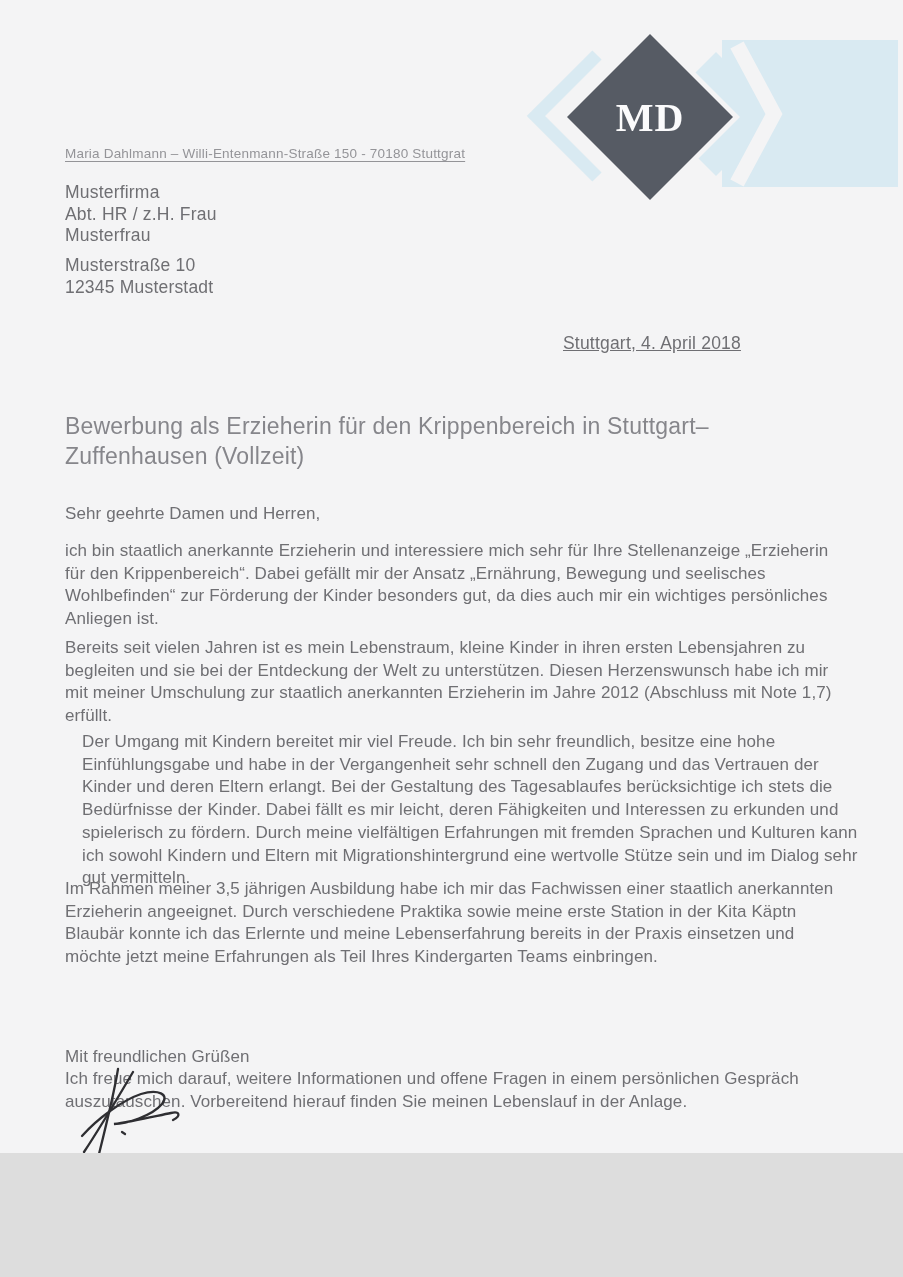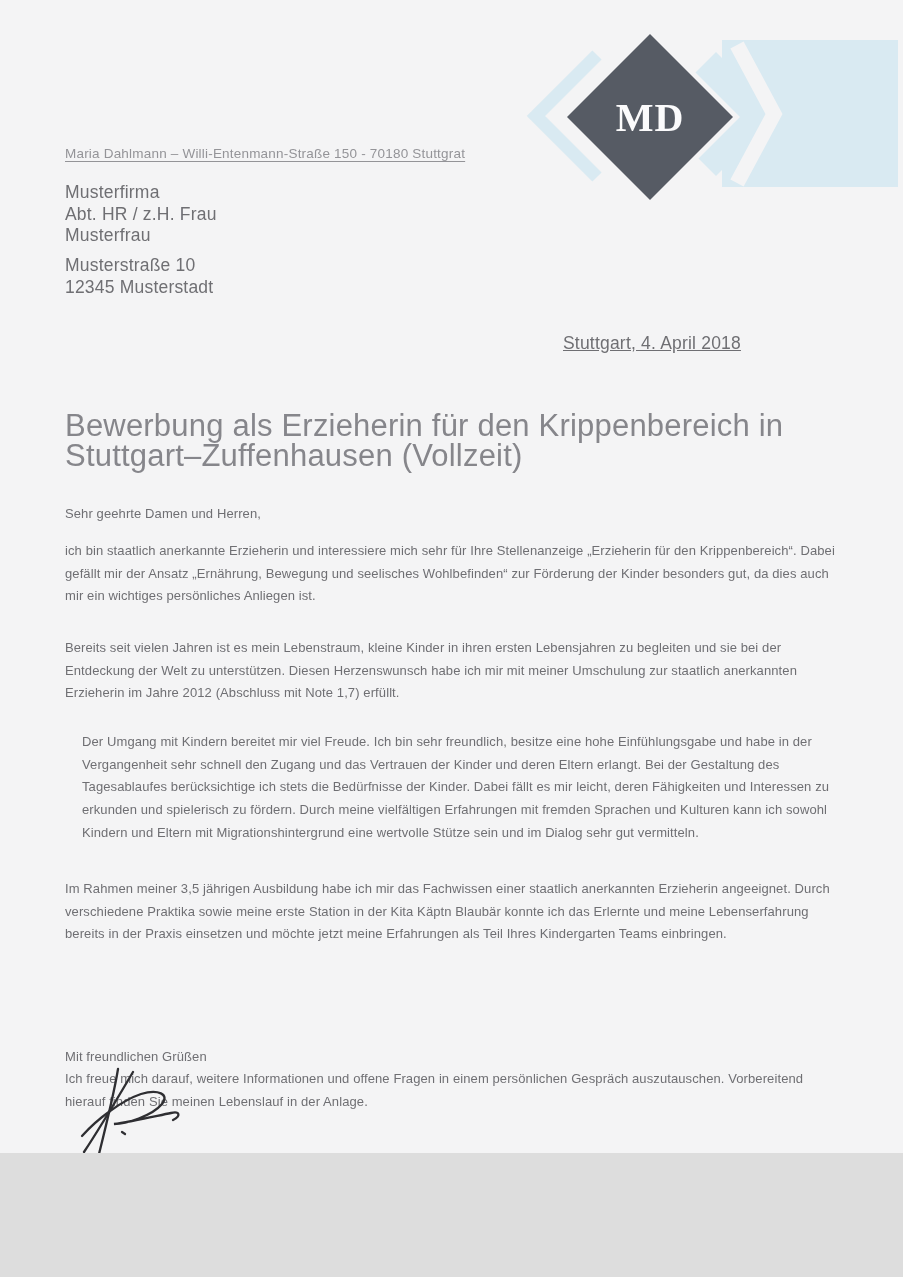--- a/index.html
+++ b/index.html
@@ -40,24 +40,24 @@
     font-size:13.5px;letter-spacing:0.2px;
     color:var(--text-light);
     text-decoration:underline;text-underline-offset:3px;
   }
   .recipient{font-size:17.5px;line-height:21.5px;letter-spacing:0.2px;}
   .recipient-a{left:65px;top:182px;}
   .recipient-b{left:65px;top:255px;}
   .date{left:563px;top:333px;font-size:17.5px;letter-spacing:0.2px;text-decoration:underline;}
   .subject{
     left:65px;top:411px;width:782px;
-    font-size:31px;line-height:30px;letter-spacing:0.2px;
+    font-size:23px;line-height:30px;letter-spacing:0.2px;
     color:var(--subject);
   }
-  .bodytext{font-size:13px;line-height:22.7px;letter-spacing:0.1px;width:778px;}
+  .bodytext{font-size:17px;line-height:22.7px;letter-spacing:0.1px;width:778px;}
   .salutation{left:65px;top:503px;}
   .p1{left:65px;top:540px;}
   .p2{left:65px;top:637px;}
   .p3{left:82px;top:731px;}
   .p4{left:65px;top:878px;}
   .p5{left:65px;top:1020px;margin-top:48px;}
   .closing{left:65px;top:1046px;}
   .signature{left:78px;top:1066px;}
   .sig-stroke{fill:none;stroke:var(--ink);stroke-width:2.3;stroke-linecap:round;}
   .signee{left:65px;top:1156px;font-size:17.5px;letter-spacing:0.2px;}

